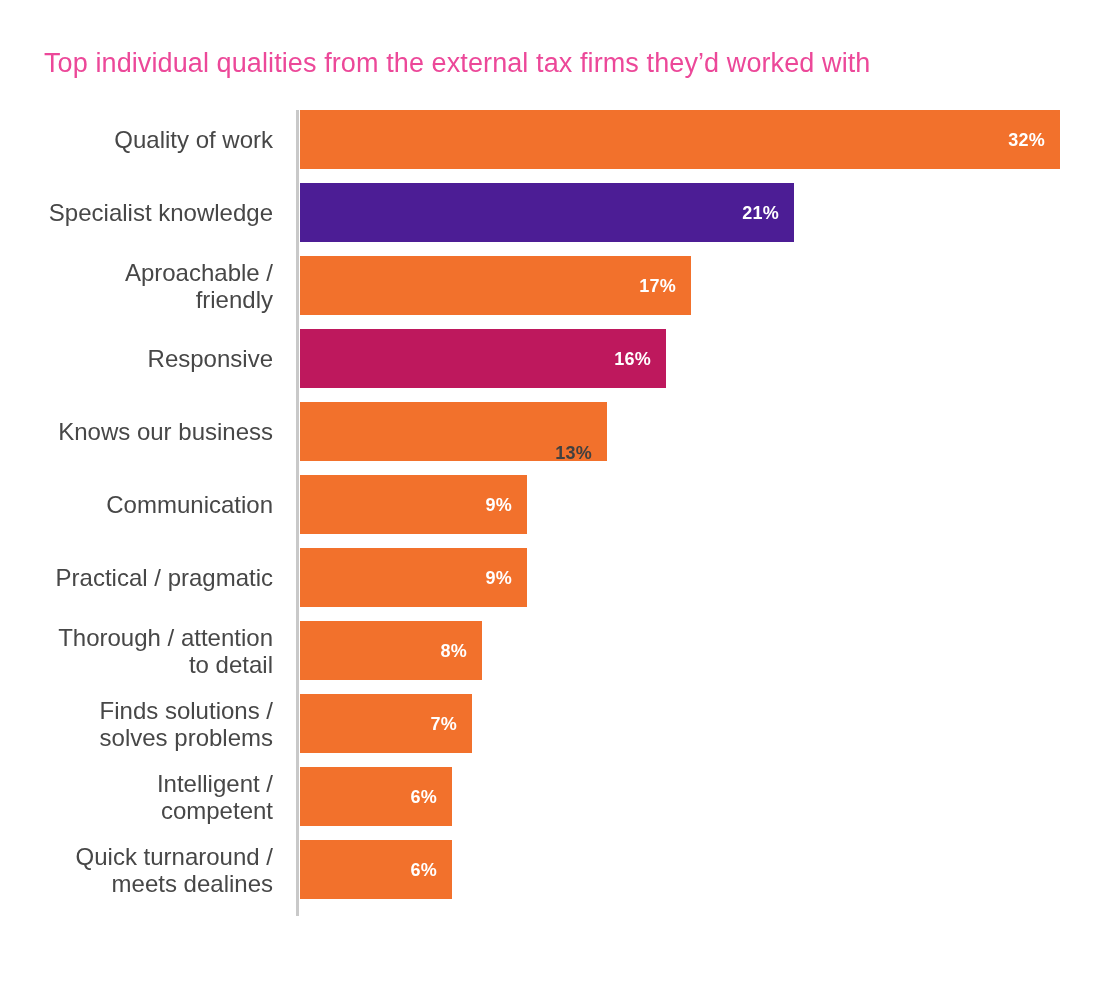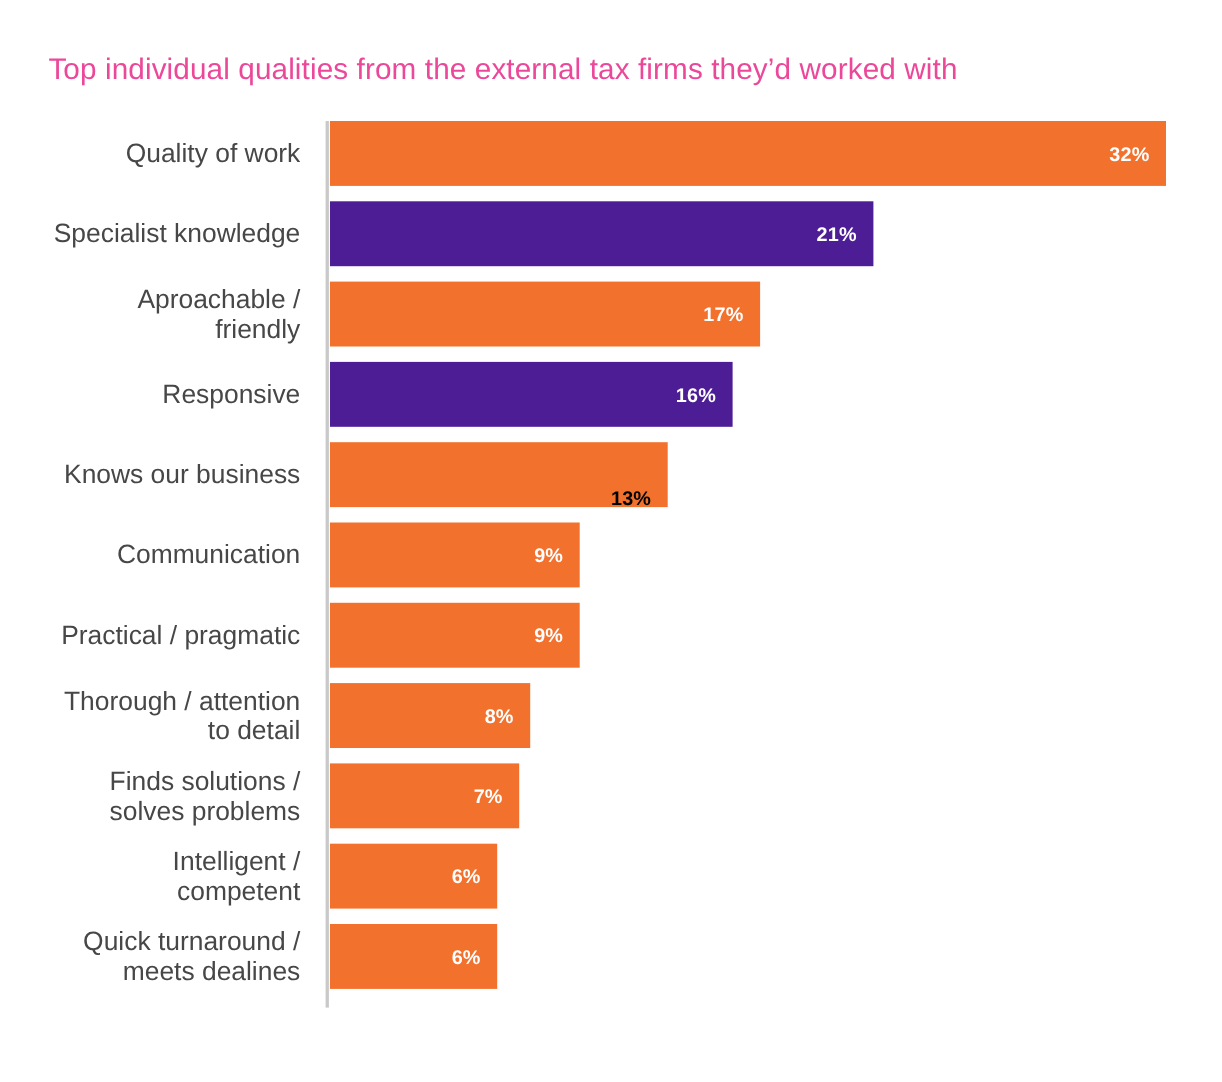--- a/index.html
+++ b/index.html
@@ -127,30 +127,30 @@
 friendly</div>
           <div class="bar-wrap">
             <div class="bar" style="width: 391px; background: rgb(242, 113, 44);">
               <span class="bar-value" style="color: rgb(255, 255, 255);">17%</span>
             </div>
           </div>
         </div>
         <div class="row">
           <div class="cat-label">Responsive</div>
           <div class="bar-wrap">
-            <div class="bar" style="width: 366px; background: #4c1d95;">
+            <div class="bar" style="width: 366px; background: #be185d;">
               <span class="bar-value" style="color: rgb(255, 255, 255);">16%</span>
             </div>
           </div>
         </div>
         <div class="row">
           <div class="cat-label">Knows our business</div>
           <div class="bar-wrap">
             <div class="bar" style="width: 307px; background: rgb(242, 113, 44);">
-              <span class="bar-value" style="color: #000000; margin-top: 42px;">13%</span>
+              <span class="bar-value" style="color: #404040; margin-top: 42px;">13%</span>
             </div>
           </div>
         </div>
         <div class="row">
           <div class="cat-label">Communication</div>
           <div class="bar-wrap">
             <div class="bar" style="width: 227px; background: rgb(242, 113, 44);">
               <span class="bar-value" style="color: rgb(255, 255, 255);">9%</span>
             </div>
           </div>

